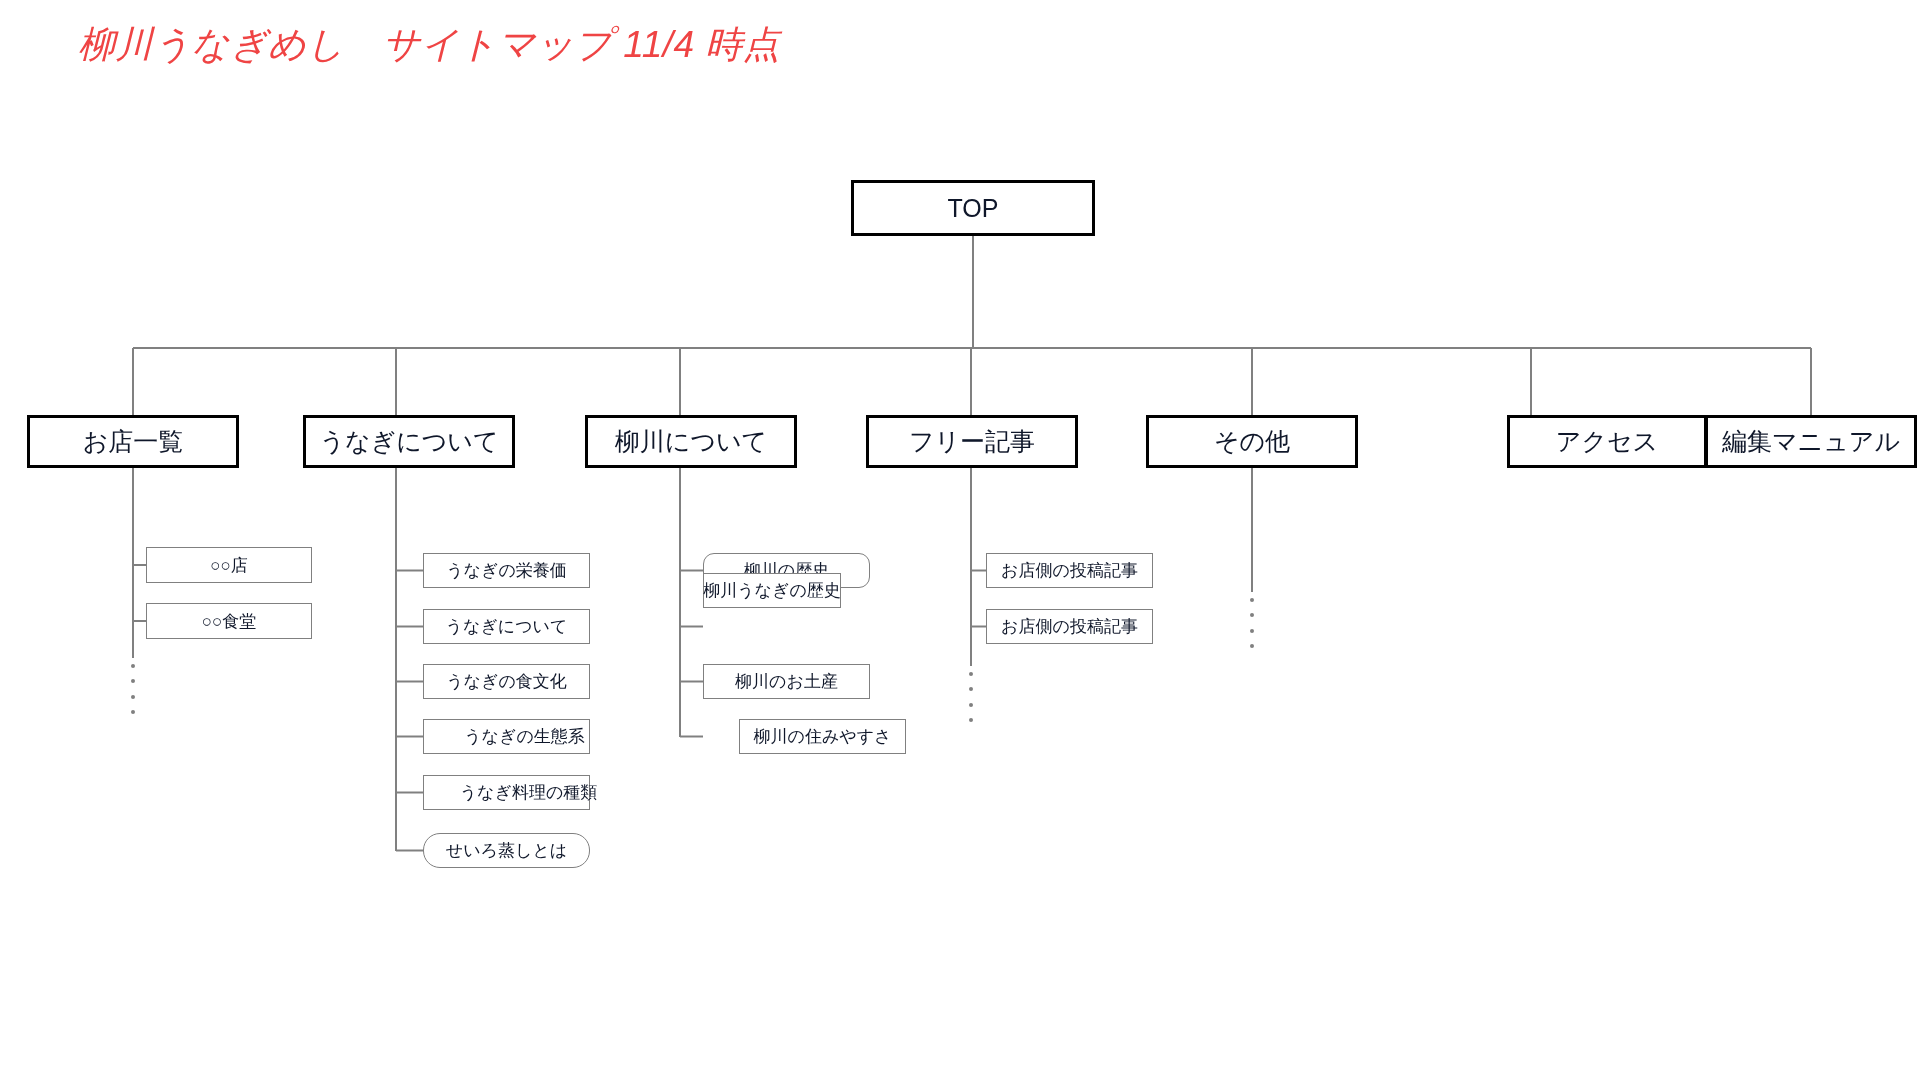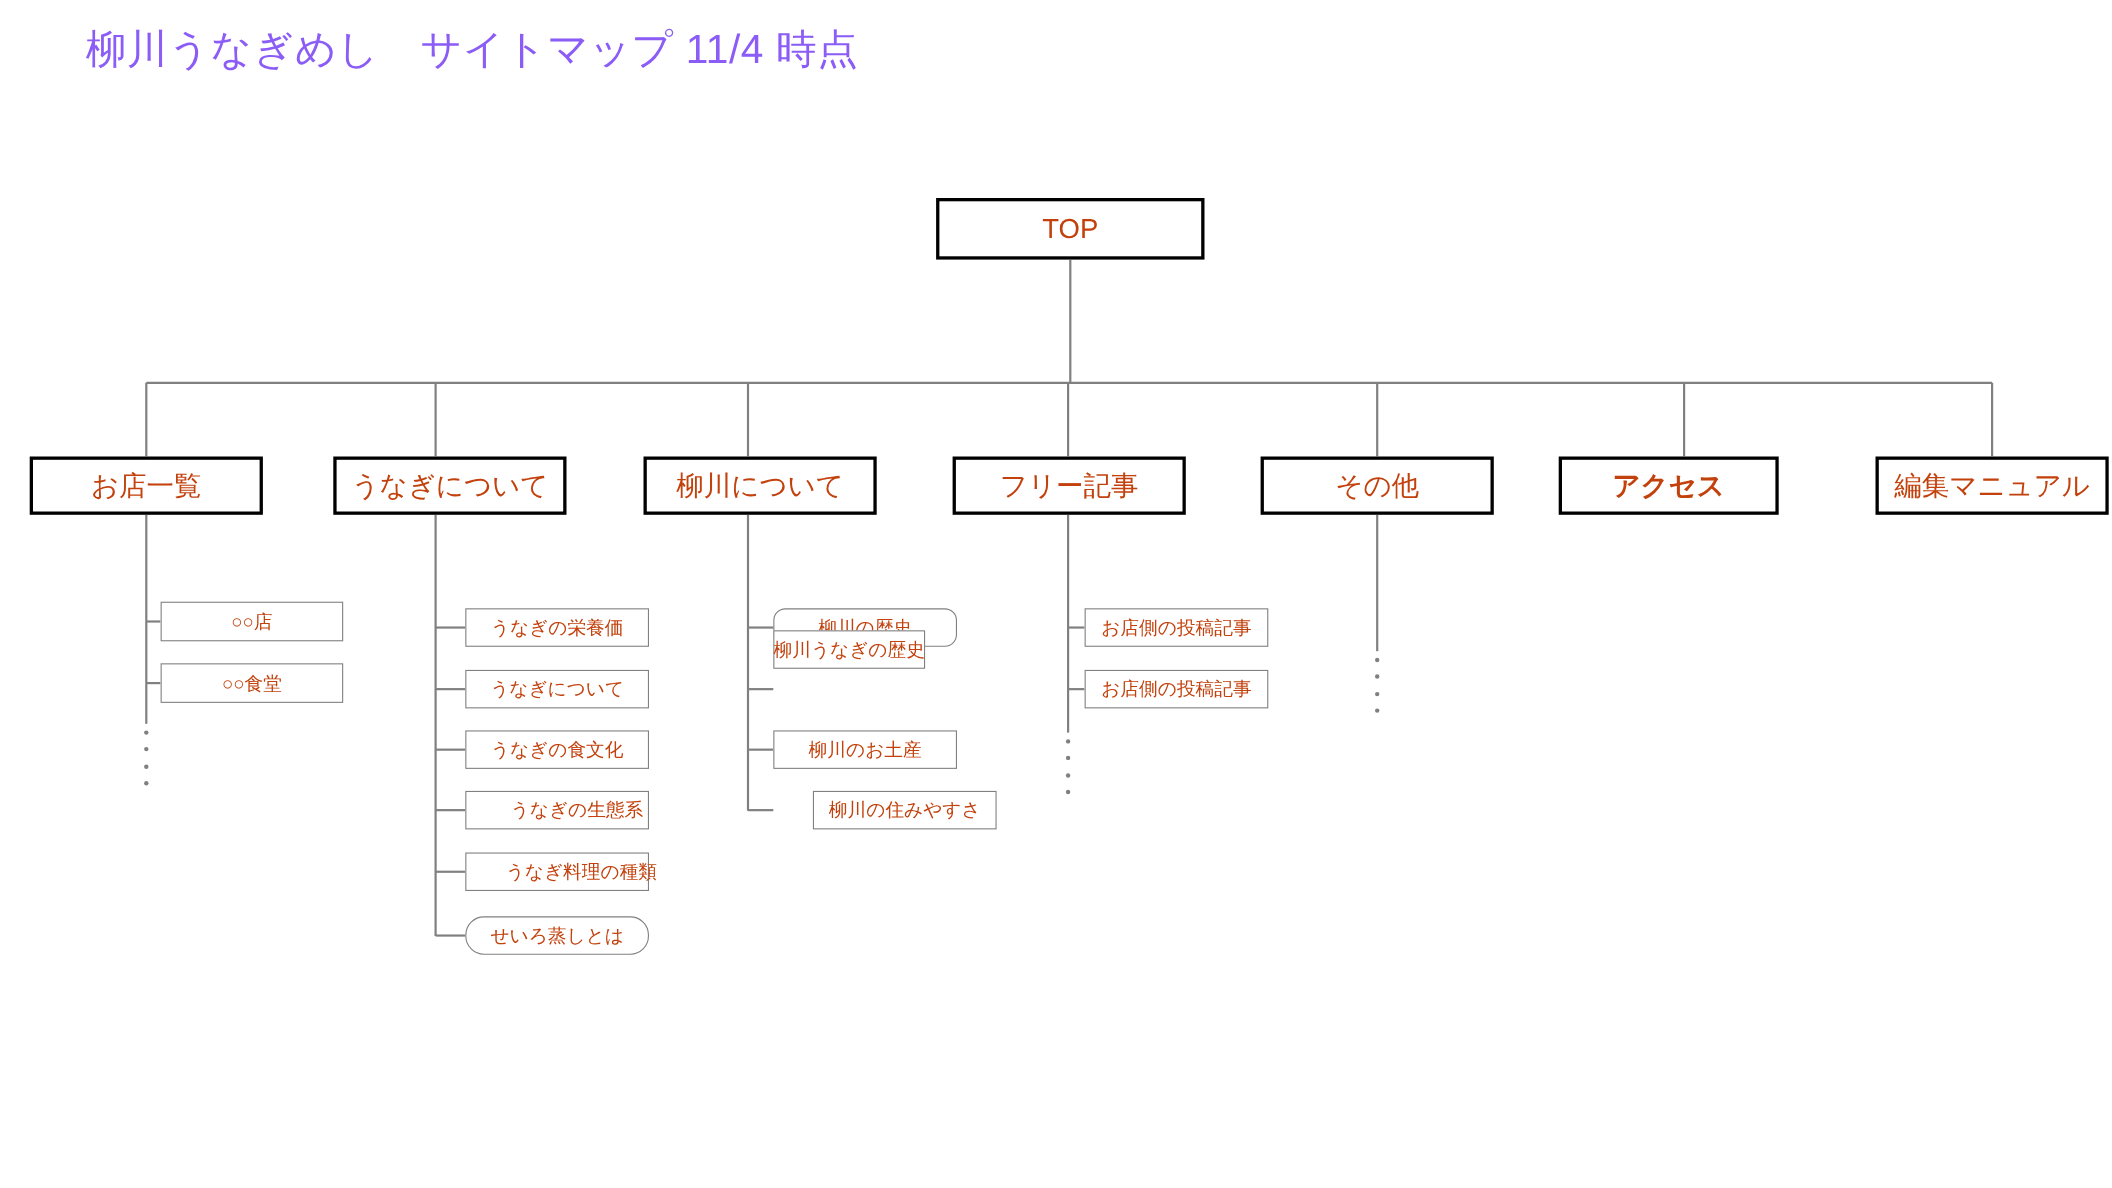--- a/index.html
+++ b/index.html
@@ -22,21 +22,22 @@
 
   
   #page-title {
     position: absolute;
     left: 78px;
     top: 22px;
     font-size: 37px;
     line-height: 46px;
     letter-spacing: 0.5px;
     white-space: pre;
-    color: #8b5cf6;
+    color: #ef4444;
+    font-style: italic;
   }
 
   
   #wires {
     position: absolute;
     left: 0;
     top: 0;
     width: 1920px;
     height: 1080px;
     pointer-events: none;
@@ -44,21 +45,21 @@
 
   
   .node {
     position: absolute;
     box-sizing: border-box;
     background: #ffffff;
     display: flex;
     align-items: center;
     justify-content: center;
     text-align: center;
-    color: #c2410c;
+    color: #0f172a;
     white-space: nowrap;
   }
   .node.level0,
   .node.level1 {
     border: 3px solid #000000;
     font-size: 25px;
   }
   .node.level2 {
     border: 1.5px solid #808080;
     font-size: 17px;
@@ -190,21 +191,21 @@
       </div>
       <div class="node level1" style="left: 1146px; top: 415px; width: 212px; height: 53px;">
         <span>その他</span>
       </div>
       <div class="dots" style="left: 1250px; top: 598px; width: 4px; height: 50px;">
         <span></span>
         <span></span>
         <span></span>
         <span></span>
       </div>
-      <div class="node level1" style="left: 1417px; top: 415px; width: 200px; height: 53px; font-weight: bold;">
+      <div class="node level1" style="left: 1507px; top: 415px; width: 200px; height: 53px;">
         <span>アクセス</span>
       </div>
       <div class="node level1" style="left: 1705px; top: 415px; width: 212px; height: 53px;">
         <span>編集マニュアル</span>
       </div>
     </div>
 
 </div>
 
 </body></html>

